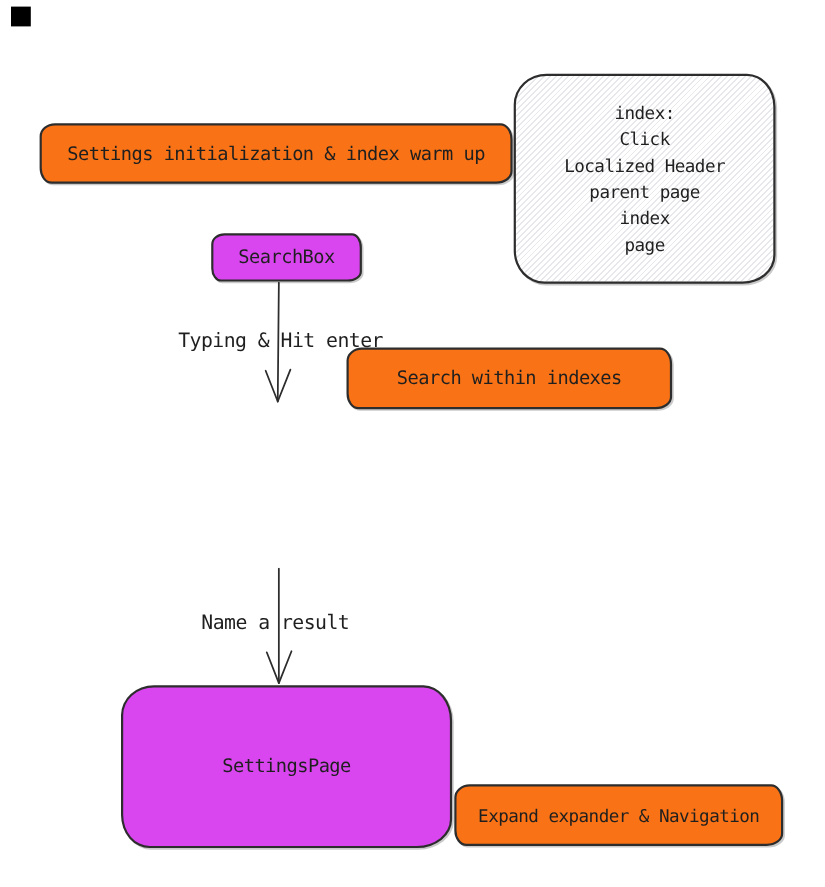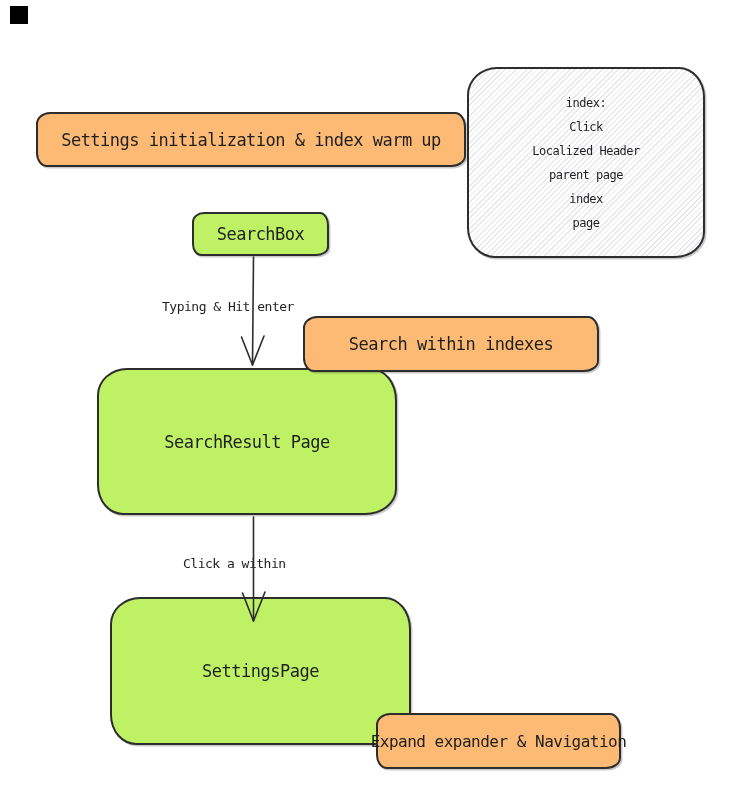--- a/index.html
+++ b/index.html
@@ -19,65 +19,65 @@
     display: flex;
     align-items: center;
     justify-content: center;
     text-align: center;
     font-size: 17px;
     letter-spacing: -0.5px;
     white-space: nowrap;
     box-shadow: 1.5px 1.5px 0 0 rgba(45,45,45,0.25);
   }
   .gray {
-    background: #fdba74;
+    background: #f97316;
     border-radius: 14px 11px 15px 11px / 12px 15px 11px 14px;
   }
   .yellow {
-    background: #bef264;
+    background: #d946ef;
     border-radius: 12px 9px 13px 9px / 10px 13px 9px 12px;
   }
   .yellow.big {
     border-radius: 30px 26px 32px 26px / 27px 32px 26px 30px;
   }
   .hatched {
     background-color: #ffffff;
     background-image: repeating-linear-gradient(
       135deg,
       rgba(255,255,255,0) 0px,
       rgba(255,255,255,0) 2.6px,
       #e6e8eb 2.6px,
       #e6e8eb 3.8px
     );
     border-radius: 30px 26px 30px 28px / 28px 30px 26px 30px;
     flex-direction: column;
-    font-size: 12px;
+    font-size: 16px;
     line-height: 24px;
   }
   .edge-label {
     position: absolute;
-    font-size: 13px;
+    font-size: 18px;
     letter-spacing: -0.5px;
     white-space: nowrap;
     z-index: 5;
   }
   .arrow { position: absolute; z-index: 1; }
   .arrow line, .arrow path {
     stroke: #2d2d2d;
     stroke-width: 1.6;
     fill: none;
     stroke-linecap: round;
     stroke-linejoin: round;
   }
   .marker {
     position: absolute;
     background: #000000;
   }
   .z2 { z-index: 2; }
-  .z3 { z-index: 3; }
+  .z3 { z-index: 3; margin-left: 12px; }
 </style>
 </head>
 <body>
 
 <div class="canvas">
 
   <div class="marker" style="left:10px; top:6px; width:18px; height:18px;"></div>
 
   <div class="node hatched" style="left:467px; top:67px; width:238px; height:191px;">
     <div>index:</div>
@@ -95,35 +95,32 @@
   <div class="node yellow z2" style="left:192px; top:212px; width:137px; height:44px;">
     <span>SearchBox</span>
   </div>
 
   <svg class="arrow" style="left:237px; top:256px;" width="32" height="112" viewBox="0 0 32 112">
     <line x1="16.5" y1="1" x2="15.5" y2="109"></line>
     <path d="M4.5 81 L15.5 109 L27 80"></path>
   </svg>
   <div class="edge-label" style="left:162px; top:299px;">Typing &amp; Hit enter</div>
 
-  <div class="node yellow big" style="left:97px; top:368px; width:300px; height:147px;">
-    <span>SearchResult Page</span>
-  </div>
 
   <div class="node gray z3" style="left:303px; top:316px; width:296px; height:56px;">
     <span>Search within indexes</span>
   </div>
 
   <svg class="arrow" style="left:238px; top:516px;" width="32" height="108" viewBox="0 0 32 108">
     <line x1="15.5" y1="1" x2="15.5" y2="105"></line>
     <path d="M4.5 77 L15.5 105 L27 76"></path>
   </svg>
-  <div class="edge-label" style="left:183px; top:556px;">Click a within</div>
+  <div class="edge-label" style="left:183px; top:556px;">Name a result</div>
 
-  <div class="node yellow big" style="left:110px; top:597px; width:301px; height:148px;">
+  <div class="node yellow big" style="left:110px; top:623px; width:301px; height:148px;">
     <span>SettingsPage</span>
   </div>
 
-  <div class="node gray z3" style="left:376px; top:713px; width:245px; height:56px; font-size:16px;">
+  <div class="node gray z3" style="left:401px; top:713px; width:299px; height:56px; font-size:16px;">
     <span>Expand expander &amp; Navigation</span>
   </div>
 
 </div>
 
 </body></html>

